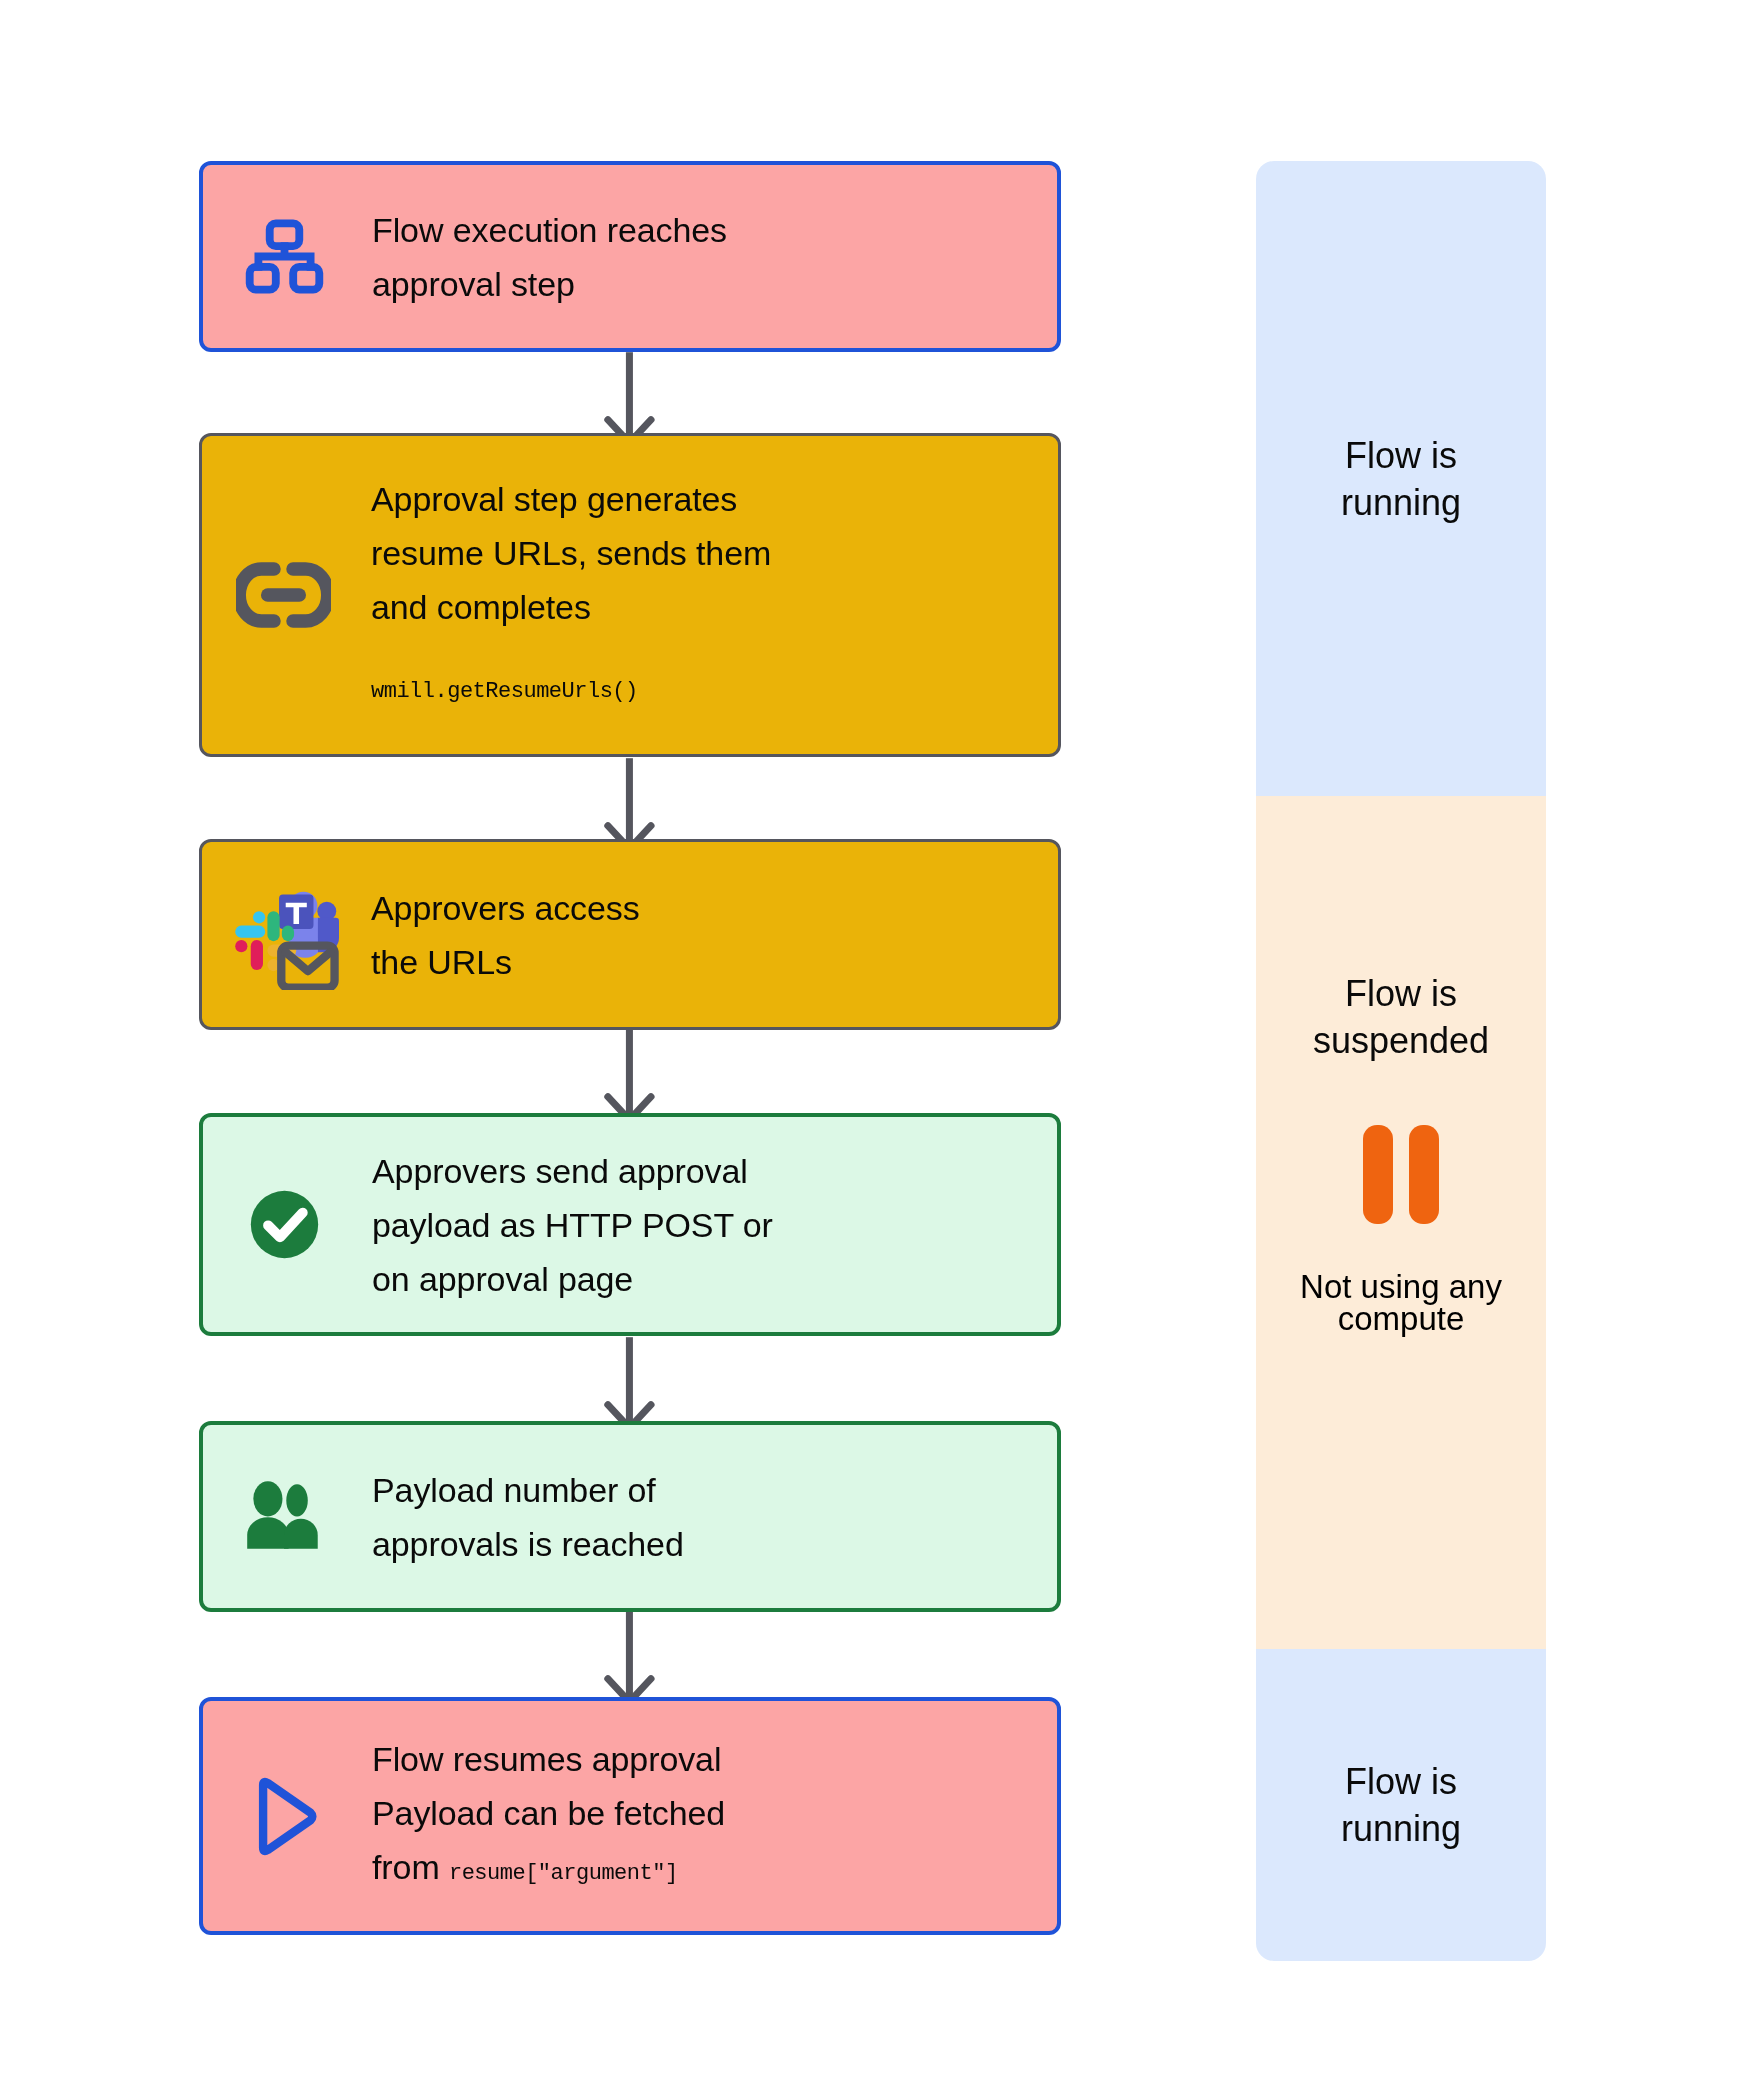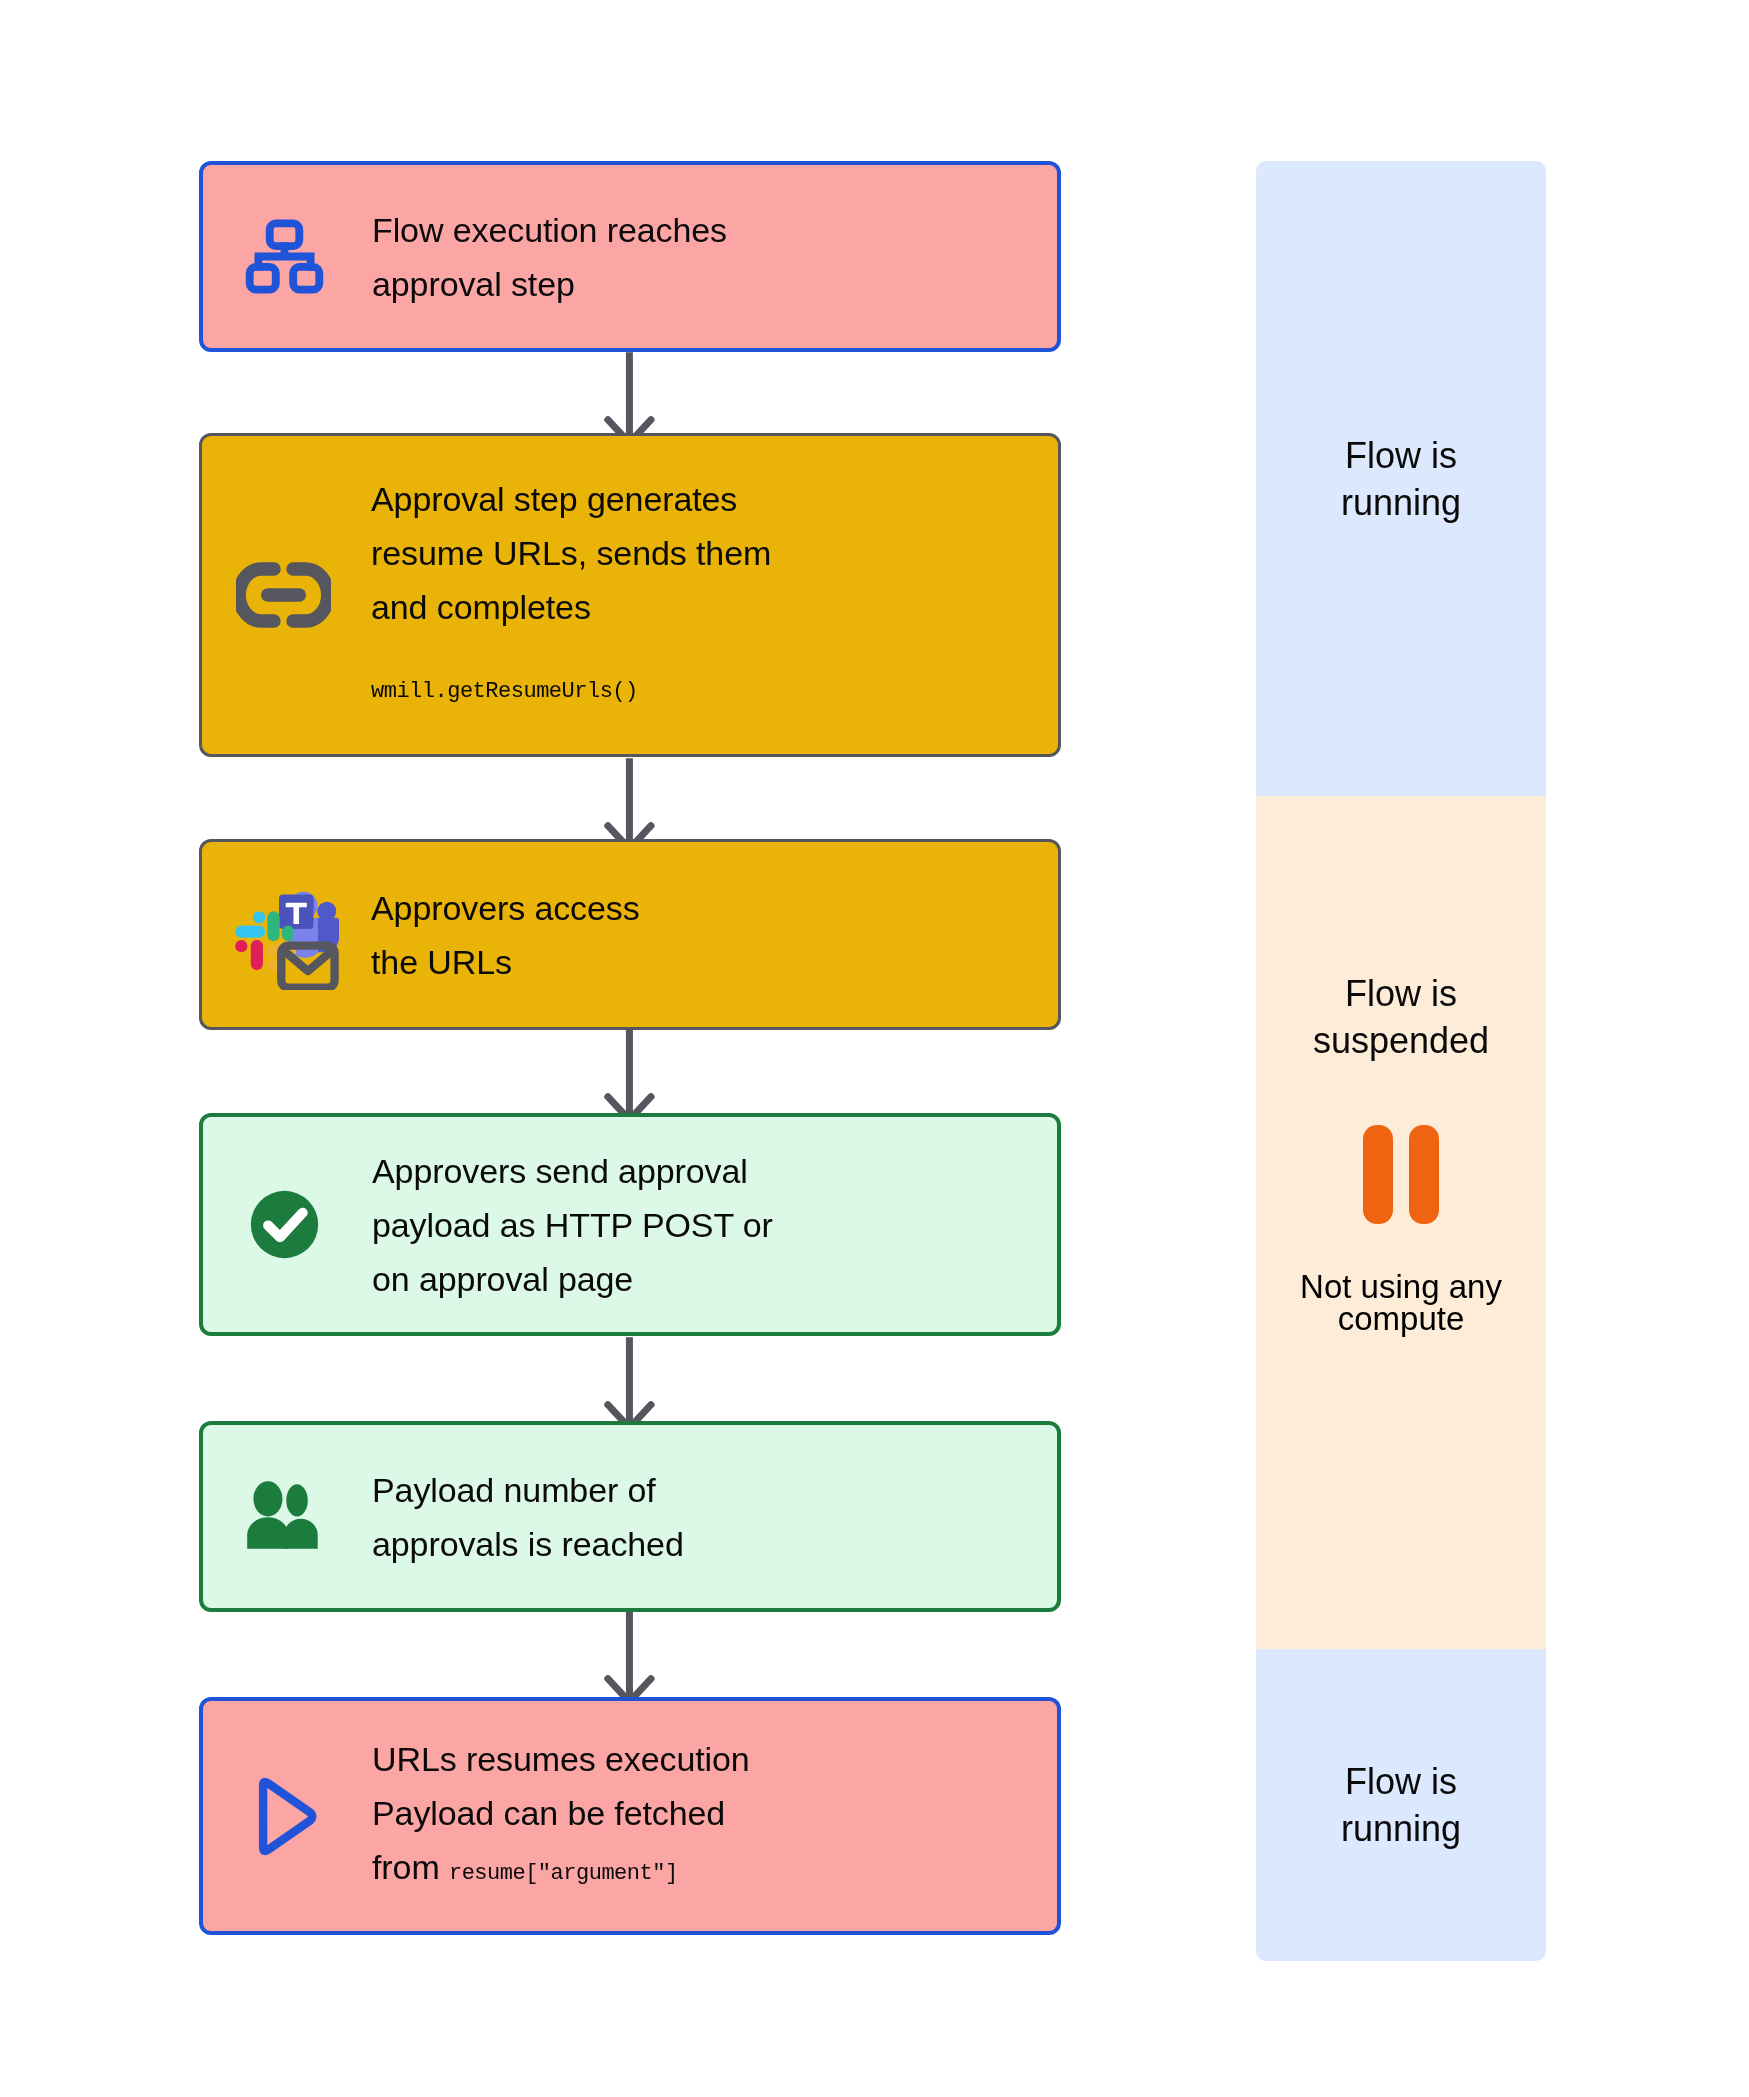--- a/index.html
+++ b/index.html
@@ -16,21 +16,21 @@
   .codeline{margin-top:24px;}
 
   .n-blue{background:#fca5a5;border:4.9px solid #1f53d8;border-radius:12px;}
   .n-white{background:#eab308;border:3.8px solid #55565e;border-radius:12px;}
   .n-green{background:#dcf8e6;border:4.9px solid #1c7c3d;border-radius:12px;}
 
   
   .arrow{position:absolute;}
 
   
-  .statuscol{position:absolute;overflow:hidden;border-radius:10px;}
+  .statuscol{position:absolute;overflow:hidden;border-radius:18px;}
   .seg{position:absolute;left:0;width:100%;display:flex;flex-direction:column;
        align-items:center;justify-content:center;box-sizing:border-box;}
   .seg .big{font-size:36px;line-height:47px;color:#0a0a0a;text-align:center;}
   .seg .small{font-size:33px;line-height:32px;color:#000000;text-align:center;}
   .seg-blue{background:#dbe8fd;}
   .seg-orange{background:#fdecd8;}
   .pause{display:flex;gap:16px;}
   .pause span{display:block;width:30px;height:99px;border-radius:14px;background:#ef6410;}
 </style>
 </head>
@@ -161,21 +161,21 @@
     </span>
   </div>
 
   <div class="node n-blue" style="left:199px;top:1697px;width:862px;height:238px;padding:0 25px 0 24px;">
     <span class="ico" style="width:114px;height:114px;">
       <svg viewBox="0 0 100 100" width="93" height="93">
         <path d="M27 16 Q27 11 32 14 L78 46 Q82 50 78 54 L32 86 Q27 89 27 84 Z" fill="none" stroke="#1f53d8" stroke-width="9" stroke-linejoin="round"></path>
       </svg>
     </span>
     <span class="txt" style="margin-left:31px;">
-      <span>URLs resumes execution</span><br>
+      <span>Flow resumes approval</span><br>
       <span>Payload can be fetched</span><br>
       <span>from </span><span class="code">resume["argument"]</span>
     </span>
   </div>
 
   <div class="statuscol" style="left:1256px;top:161px;width:290px;height:1800px;">
 
     <div class="seg seg-blue" style="top:0;height:635px;">
       <div class="big">
         <span>Flow is</span><br>

